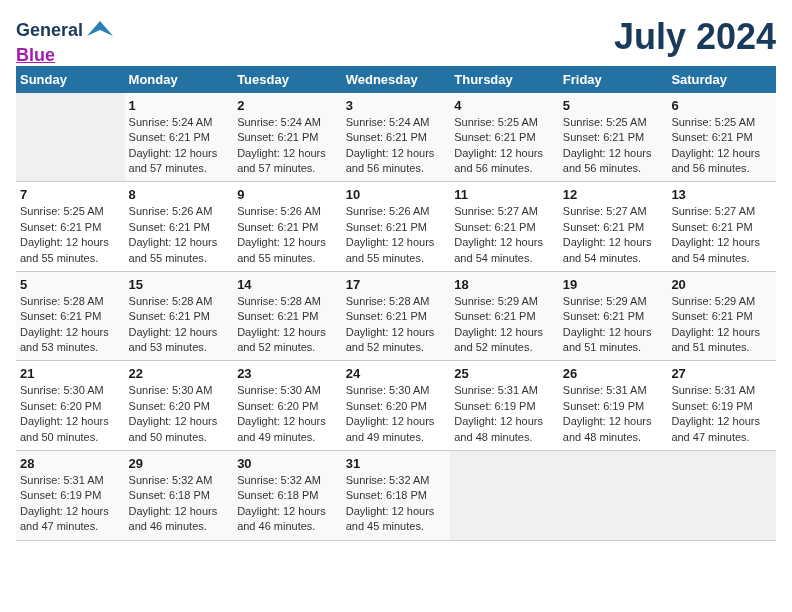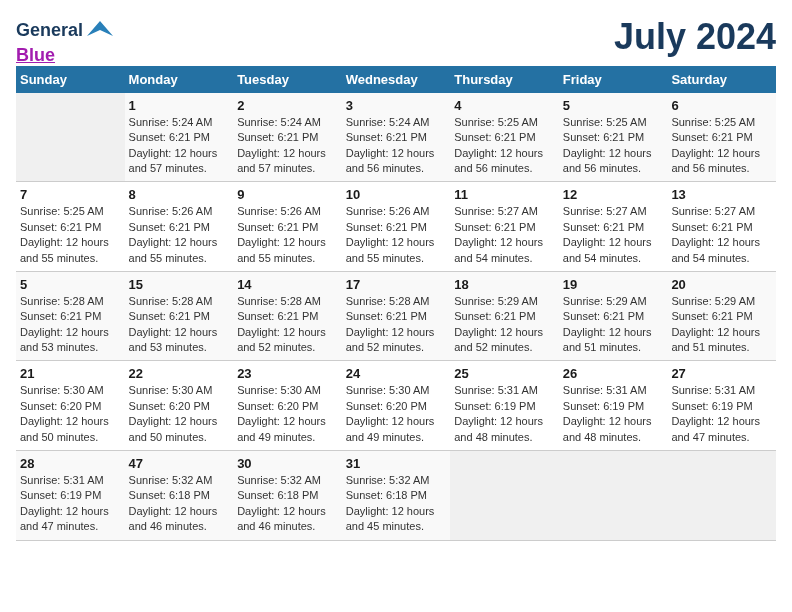--- a/index.html
+++ b/index.html
@@ -321,21 +321,21 @@
       </tr>
       <tr>
         <td>
           <span class="day-num">28</span>
           <div class="day-info" style="white-space: pre-line;">Sunrise: 5:31 AM
 Sunset: 6:19 PM
 Daylight: 12 hours
 and 47 minutes.</div>
         </td>
         <td>
-          <span class="day-num">47</span>
+          <span class="day-num">29</span>
           <div class="day-info" style="white-space: pre-line;">Sunrise: 5:32 AM
 Sunset: 6:18 PM
 Daylight: 12 hours
 and 46 minutes.</div>
         </td>
         <td>
           <span class="day-num">30</span>
           <div class="day-info" style="white-space: pre-line;">Sunrise: 5:32 AM
 Sunset: 6:18 PM
 Daylight: 12 hours

